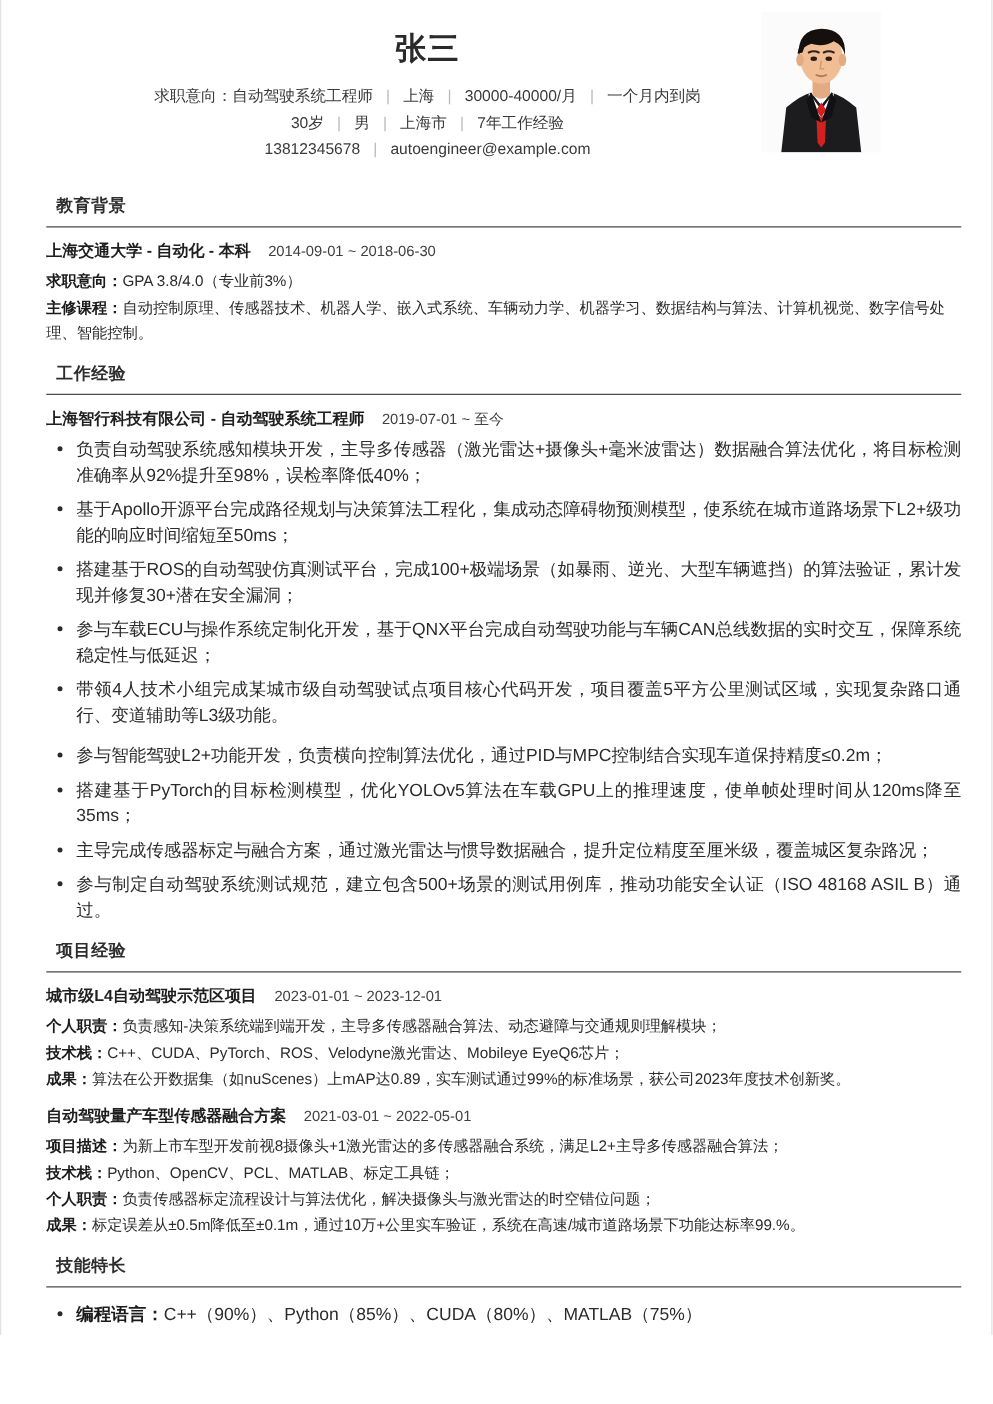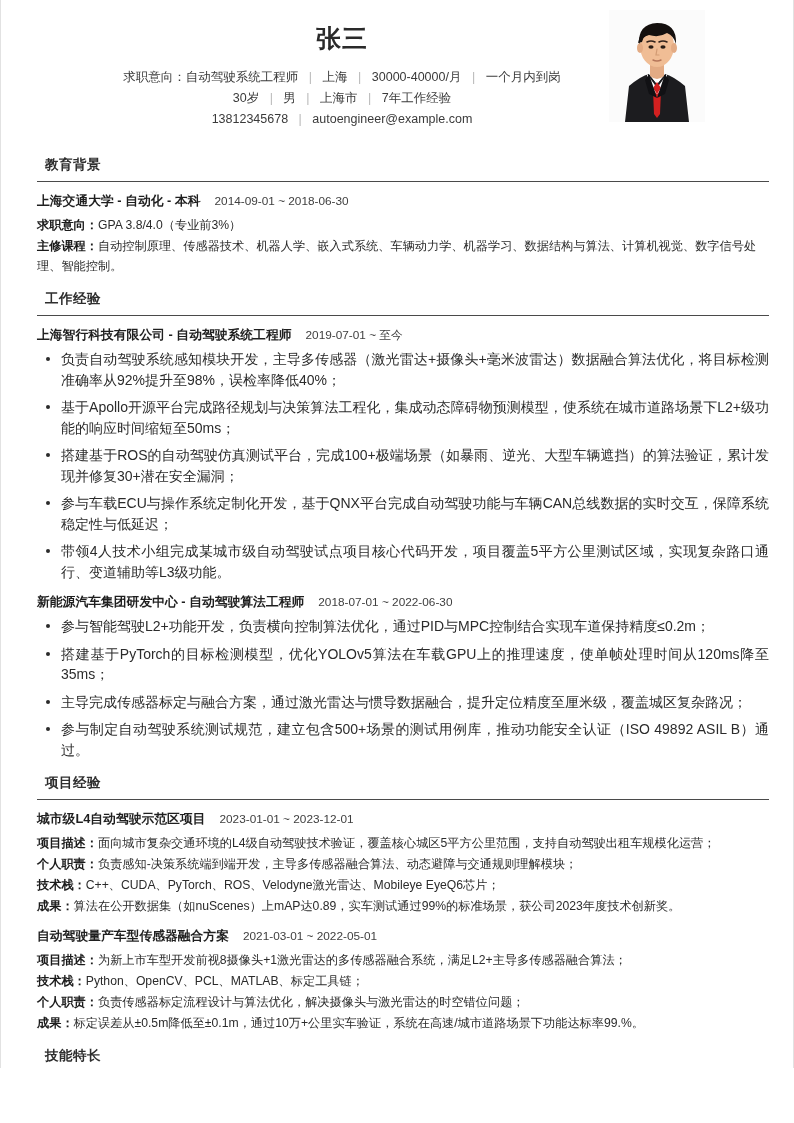--- a/index.html
+++ b/index.html
@@ -232,44 +232,37 @@
       <ul class="bullets">
         <li>负责自动驾驶系统感知模块开发，主导多传感器（激光雷达+摄像头+毫米波雷达）数据融合算法优化，将目标检测准确率从92%提升至98%，误检率降低40%；</li>
         <li>基于Apollo开源平台完成路径规划与决策算法工程化，集成动态障碍物预测模型，使系统在城市道路场景下L2+级功能的响应时间缩短至50ms；</li>
         <li>搭建基于ROS的自动驾驶仿真测试平台，完成100+极端场景（如暴雨、逆光、大型车辆遮挡）的算法验证，累计发现并修复30+潜在安全漏洞；</li>
         <li>参与车载ECU与操作系统定制化开发，基于QNX平台完成自动驾驶功能与车辆CAN总线数据的实时交互，保障系统稳定性与低延迟；</li>
         <li>带领4人技术小组完成某城市级自动驾驶试点项目核心代码开发，项目覆盖5平方公里测试区域，实现复杂路口通行、变道辅助等L3级功能。</li>
       </ul>
     </div>
 
     <div class="entry">
-      <div class="entry-head">
-        <div class="entry-title">新能源汽车集团研发中心 - 自动驾驶算法工程师</div>
-        <div class="entry-date">2018-07-01 ~ 2022-06-30</div>
-      </div>
       <ul class="bullets">
         <li>参与智能驾驶L2+功能开发，负责横向控制算法优化，通过PID与MPC控制结合实现车道保持精度≤0.2m；</li>
         <li>搭建基于PyTorch的目标检测模型，优化YOLOv5算法在车载GPU上的推理速度，使单帧处理时间从120ms降至35ms；</li>
         <li>主导完成传感器标定与融合方案，通过激光雷达与惯导数据融合，提升定位精度至厘米级，覆盖城区复杂路况；</li>
-        <li>参与制定自动驾驶系统测试规范，建立包含500+场景的测试用例库，推动功能安全认证（ISO 49892 ASIL B）通过。</li>
+        <li>参与制定自动驾驶系统测试规范，建立包含500+场景的测试用例库，推动功能安全认证（ISO 48168 ASIL B）通过。</li>
       </ul>
     </div>
   </div>
 
   <div class="section">
     <div class="section-title">项目经验</div>
     <div class="rule"></div>
 
     <div class="entry">
       <div class="entry-head">
         <div class="entry-title">城市级L4自动驾驶示范区项目</div>
         <div class="entry-date">2023-01-01 ~ 2023-12-01</div>
-      </div>
-      <div class="kv">
-        <b>项目描述：</b><span>面向城市复杂交通环境的L4级自动驾驶技术验证，覆盖核心城区5平方公里范围，支持自动驾驶出租车规模化运营；</span>
       </div>
       <div class="kv">
         <b>个人职责：</b><span>负责感知-决策系统端到端开发，主导多传感器融合算法、动态避障与交通规则理解模块；</span>
       </div>
       <div class="kv">
         <b>技术栈：</b><span>C++、CUDA、PyTorch、ROS、Velodyne激光雷达、Mobileye EyeQ6芯片；</span>
       </div>
       <div class="kv">
         <b>成果：</b><span>算法在公开数据集（如nuScenes）上mAP达0.89，实车测试通过99%的标准场景，获公司2023年度技术创新奖。</span>
       </div>

